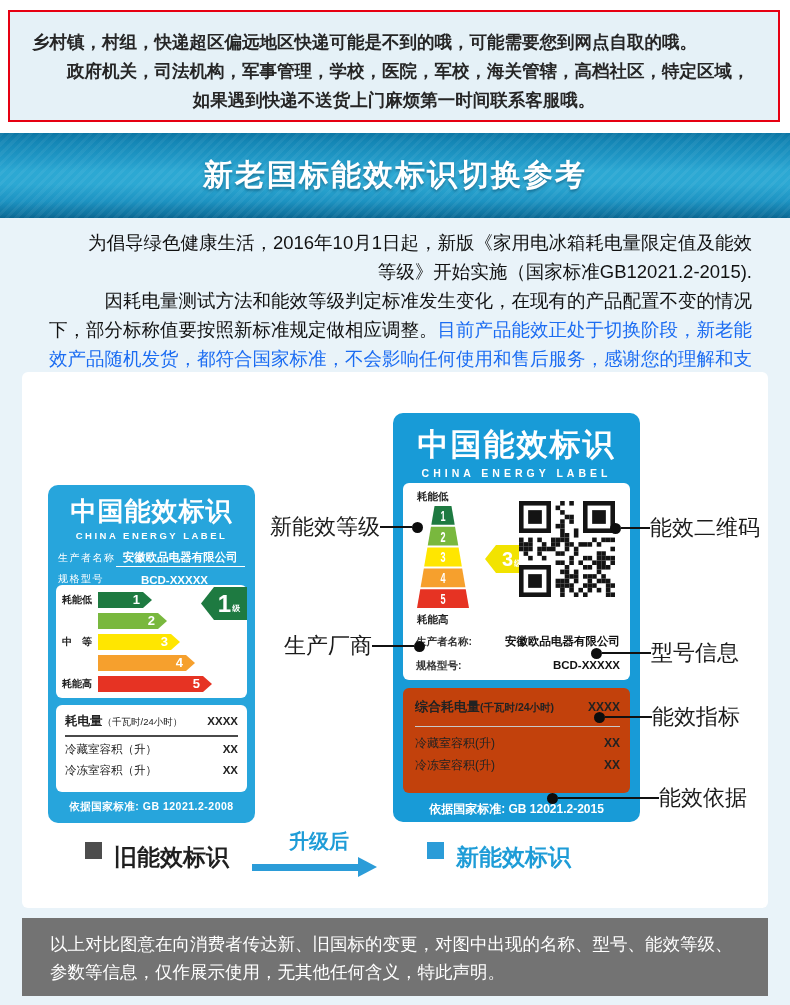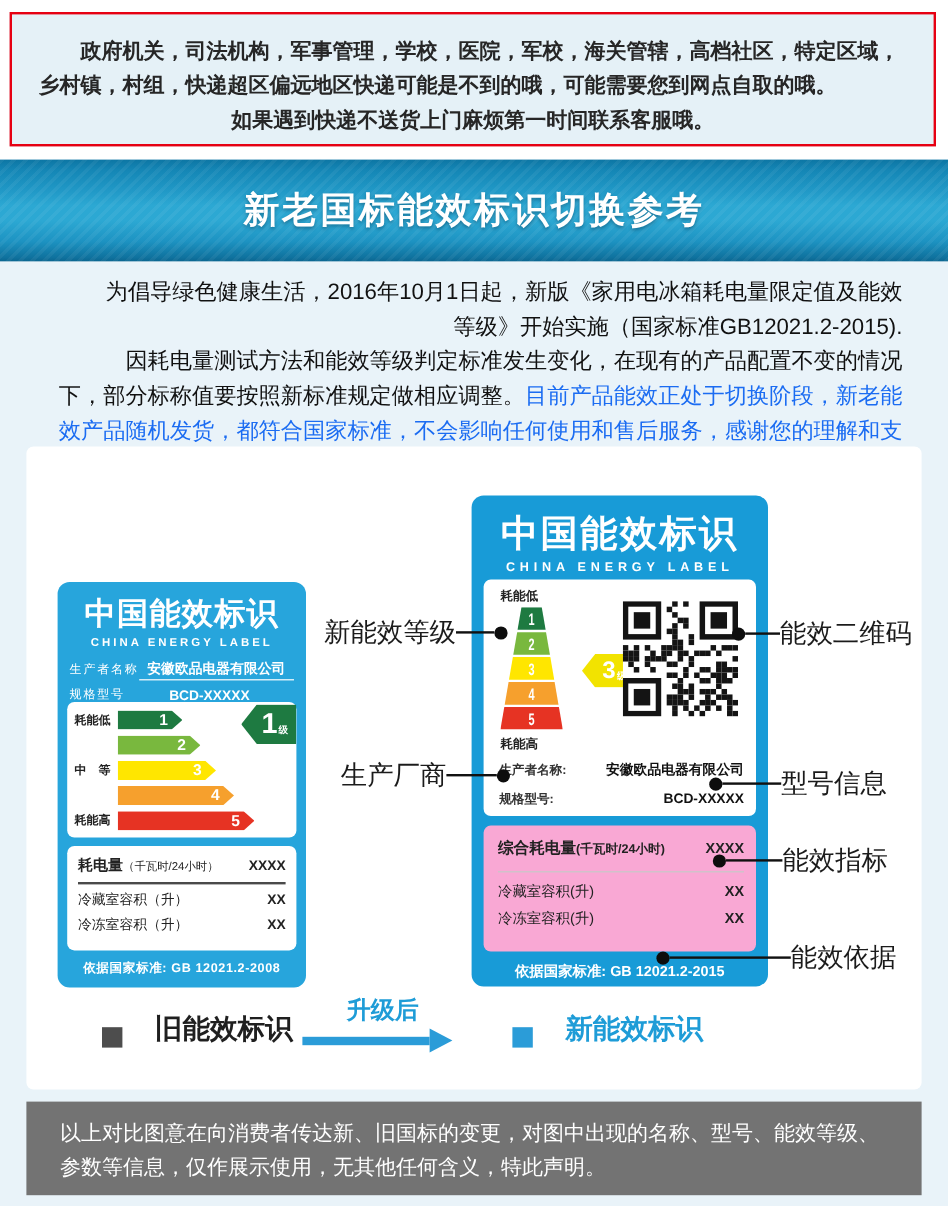--- a/index.html
+++ b/index.html
@@ -73,42 +73,42 @@
   .nl-badge { position:absolute; left:82px; top:62px; width:46px; height:28px;
     clip-path:polygon(0 50%, 11px 0, 100% 0, 100% 100%, 11px 100%);
     display:flex; align-items:center; justify-content:center; padding-left:8px; }
   .nl-badge .num { color:#fff; font-size:20px; font-weight:bold; }
   .nl-badge .unit { color:#fff; font-size:8px; font-weight:bold; margin:8px 0 0 1px; }
   .qr { position:absolute; left:116px; top:18px; width:96px; height:96px; }
   .na-field { position:absolute; left:13px; right:10px; display:flex; justify-content:space-between; align-items:baseline; }
   .na-field .lbl { font-size:10.5px; font-weight:bold; color:#333; }
   .na-field .val { font-size:11.5px; font-weight:bold; color:#111; }
   .naf1 { top:151px; } .naf2 { top:176px; }
-  .nl-panelB { position:absolute; left:10px; top:275px; width:227px; height:105px; background:#f9a8d4; border-radius:6px; padding:10px 10px 0 12px; }
+  .nl-panelB { position:absolute; left:10px; top:275px; width:227px; height:105px; background:#c2410c; border-radius:6px; padding:10px 10px 0 12px; }
   .nb-row { display:flex; justify-content:space-between; align-items:baseline; height:22px; font-size:12px; color:#222; }
   .nb-row .lbl b { font-size:13px; }
   .nb-row .unit { font-size:10.5px; font-weight:bold; }
   .nb-row .val { font-weight:bold; }
   .nb-div { border-bottom:1px solid #c8c8c8; margin:6px 0 8px; }
   .nl-std { position:absolute; left:0; right:0; top:388px; text-align:center; color:#fff; font-size:12px; font-weight:bold; }
 
   
   .anno { position:absolute; display:flex; align-items:center; height:24px; }
   .anno .txt { font-size:22px; color:#1b1b1b; white-space:nowrap; }
   .anno .ln { flex:1; height:2px; background:#111; min-width:20px; }
   .anno .dot { width:11px; height:11px; border-radius:50%; background:#0d0d0d; flex:none; }
   .anno-l1 { left:248px; top:143px; width:153px; }
   .anno-l2 { left:262px; top:262px; width:141px; }
   .anno-r1 { left:588px; top:144px; width:150px; }
   .anno-r2 { left:569px; top:269px; width:148px; }
   .anno-r3 { left:572px; top:333px; width:146px; }
   .anno-r4 { left:525px; top:414px; width:200px;align-items:center; }
 
   
-  .caption { position:absolute; top:470px; display:flex; align-items:flex-end; gap:27px; }
+  .caption { position:absolute; top:470px; display:flex; align-items:flex-start; gap:12px; }
   .cap-sq { width:17px; height:17px; flex:none; }
   .cap-txt { font-size:23px; font-weight:bold; }
   .caption.old { left:63px; } .caption.old .cap-txt { color:#1f1f1f; }
   .caption.new { left:405px; } .caption.new .cap-txt { color:#1e9cd7; }
   .upgrade { position:absolute; left:230px; top:456px; width:134px; text-align:center; }
   .upgrade .utxt { font-size:20px; font-weight:bold; color:#1e9cd7; }
   .upgrade .uarrow { display:flex; align-items:center; margin-top:2px; }
   .upgrade .ubar { width:106px; height:7px; background:#2b9cd8; }
   .upgrade .uhead { width:0; height:0; border-left:19px solid #2b9cd8; border-top:10px solid transparent; border-bottom:10px solid transparent; }
 
@@ -116,22 +116,22 @@
   .footer { position:absolute; left:22px; top:918px; width:746px; height:78px; background:#1898cb;
     color:#fff; padding:12px 28px 0; }
   .footer .fline { font-size:17.5px; line-height:28px; white-space:nowrap; }
 </style>
 </head>
 <body>
 
 <div id="page">
 
   <div class="notice-box" style="border-color: rgb(230, 0, 18);">
+    <div class="notice-line">乡村镇，村组，快递超区偏远地区快递可能是不到的哦，可能需要您到网点自取的哦。</div>
     <div class="notice-line indent">政府机关，司法机构，军事管理，学校，医院，军校，海关管辖，高档社区，特定区域，</div>
-    <div class="notice-line">乡村镇，村组，快递超区偏远地区快递可能是不到的哦，可能需要您到网点自取的哦。</div>
     <div class="notice-line center">如果遇到快递不送货上门麻烦第一时间联系客服哦。</div>
   </div>
 
   <div class="banner">
     <div class="banner-title">新老国标能效标识切换参考</div>
   </div>
 
   <div class="content-bg"></div>
 
   <div class="intro">

